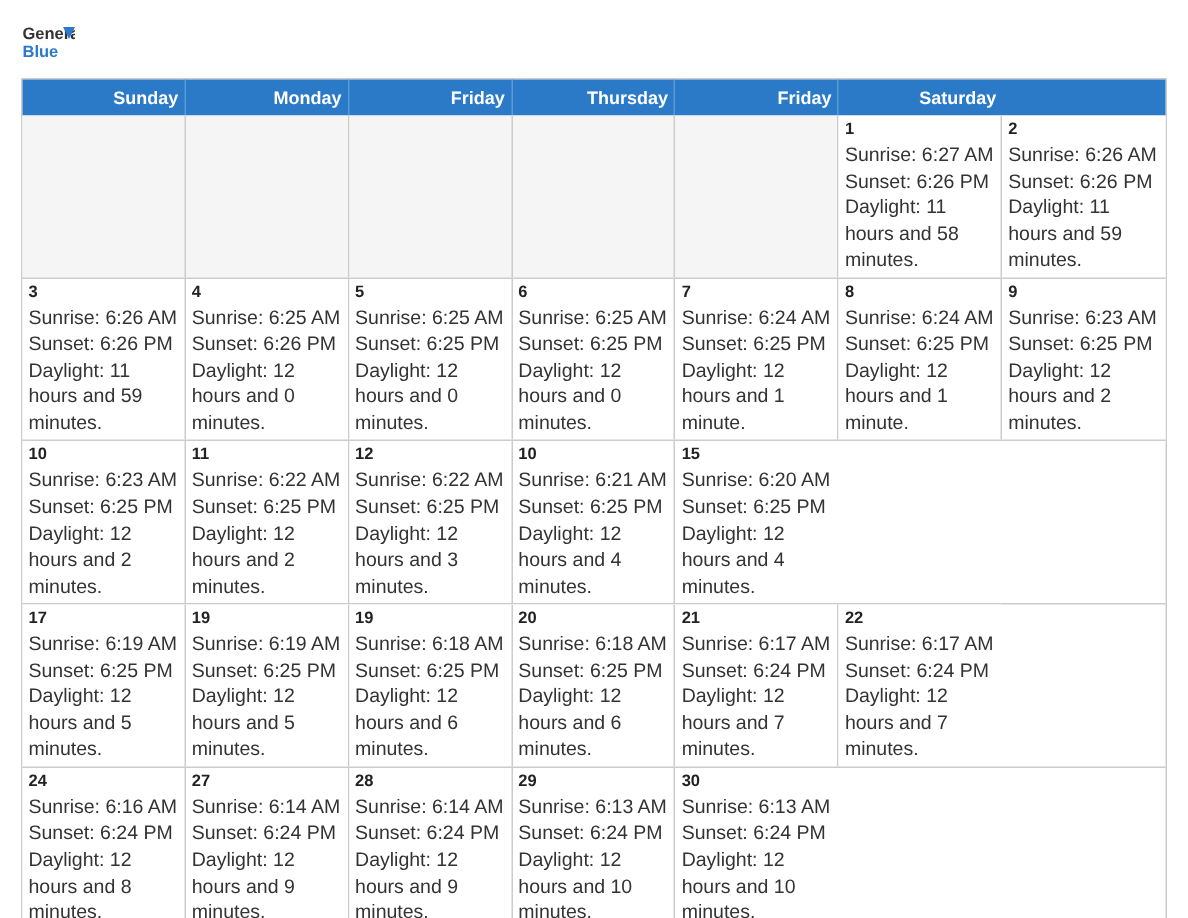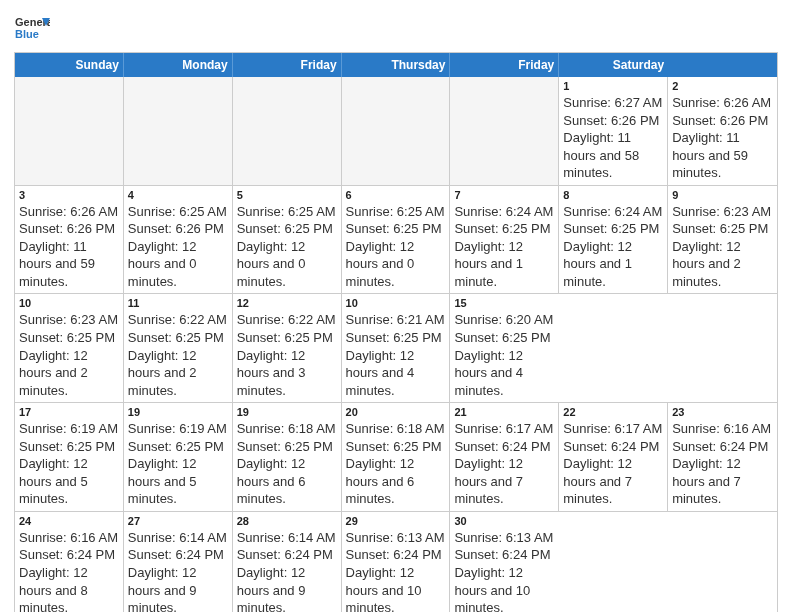--- a/index.html
+++ b/index.html
@@ -276,27 +276,20 @@
 Daylight: 12 hours
 and 7 minutes.</div>
           </div>
           <div class="cal-cell">
             <span class="day-num">22</span>
             <div class="cell-info">Sunrise: 6:17 AM
 Sunset: 6:24 PM
 Daylight: 12 hours
 and 7 minutes.</div>
           </div>
-          <div class="cal-cell">
-            <span class="day-num">23</span>
-            <div class="cell-info">Sunrise: 6:16 AM
-Sunset: 6:24 PM
-Daylight: 12 hours
-and 7 minutes.</div>
-          </div>
         </div>
         <div class="cal-row">
           <div class="cal-cell">
             <span class="day-num">24</span>
             <div class="cell-info">Sunrise: 6:16 AM
 Sunset: 6:24 PM
 Daylight: 12 hours
 and 8 minutes.</div>
           </div>
           <div class="cal-cell">

